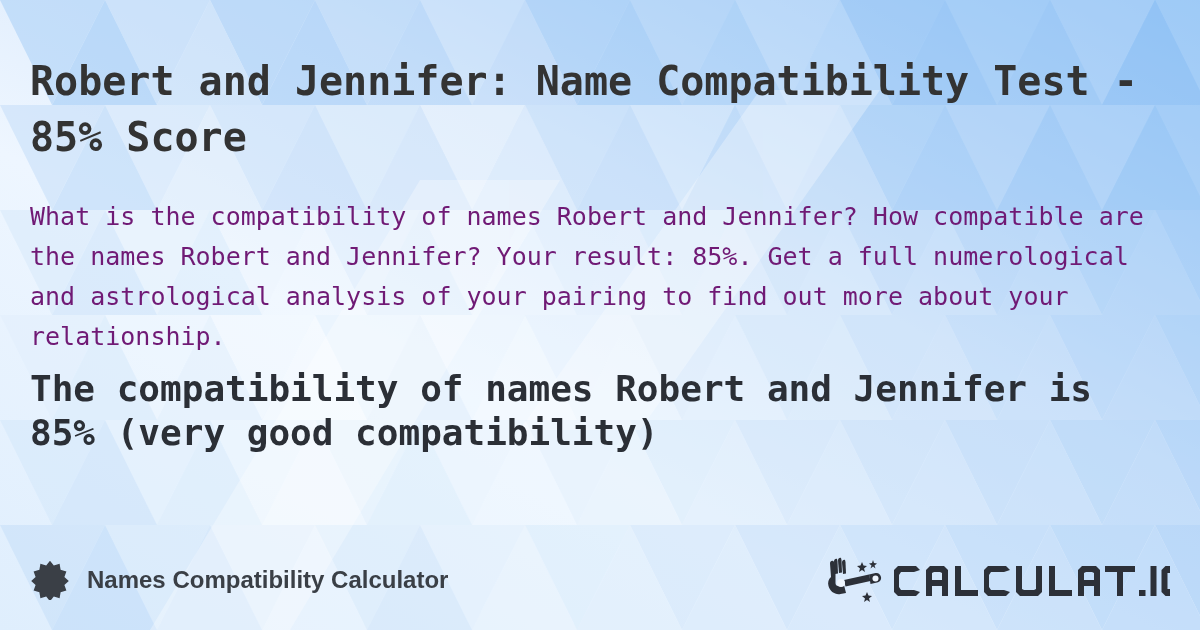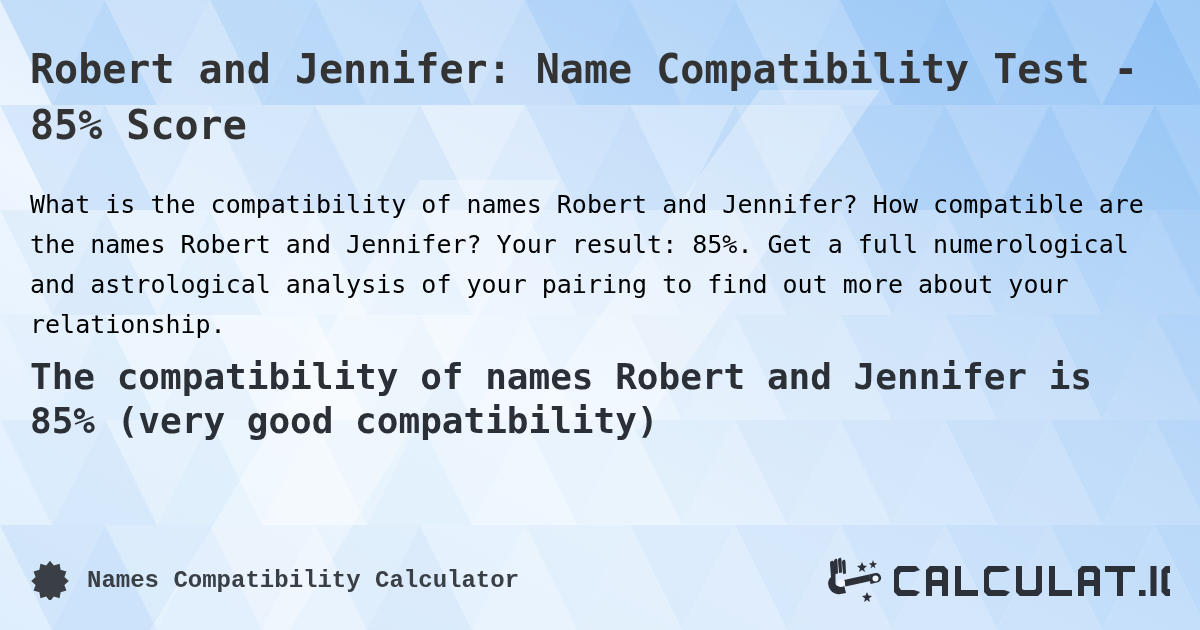--- a/index.html
+++ b/index.html
@@ -31,20 +31,21 @@
     z-index: 0;
   }
 
   
   #content {
     position: absolute;
     inset: 0;
     z-index: 2;
     padding: 0 18px;
     box-sizing: border-box;
+    margin-top: 12px;
   }
 
   #page-title {
     position: absolute;
     left: 30px;
     top: 41px;
     width: 1140px;
     margin: 0;
     font-family: "DejaVu Sans Mono", "Liberation Mono", monospace;
     font-size: 40px;
@@ -58,21 +59,21 @@
   #description {
     position: absolute;
     left: 30px;
     top: 185px;
     width: 1140px;
     margin: 0;
     font-family: "DejaVu Sans Mono", "Liberation Mono", monospace;
     font-size: 25px;
     line-height: 40px;
     font-weight: normal;
-    color: #000000;
+    color: #701a75;
     white-space: pre-wrap;
   }
 
   #result-statement {
     position: absolute;
     left: 30px;
     top: 355px;
     width: 1140px;
     margin: 0;
     font-family: "DejaVu Sans Mono", "Liberation Mono", monospace;
@@ -102,21 +103,21 @@
   }
 
   #starburst-icon {
     width: 40px;
     height: 40px;
     flex: 0 0 auto;
     display: block;
   }
 
   #brand-label {
-    font-family: Liberation Mono, monospace;
+    font-family: Liberation Sans, sans-serif;
     font-size: 24px;
     font-weight: bold;
     color: #3a3f46;
     letter-spacing: 0px;
     white-space: nowrap;
   }
 
   #logo-block {
     display: flex;
     align-items: center;

